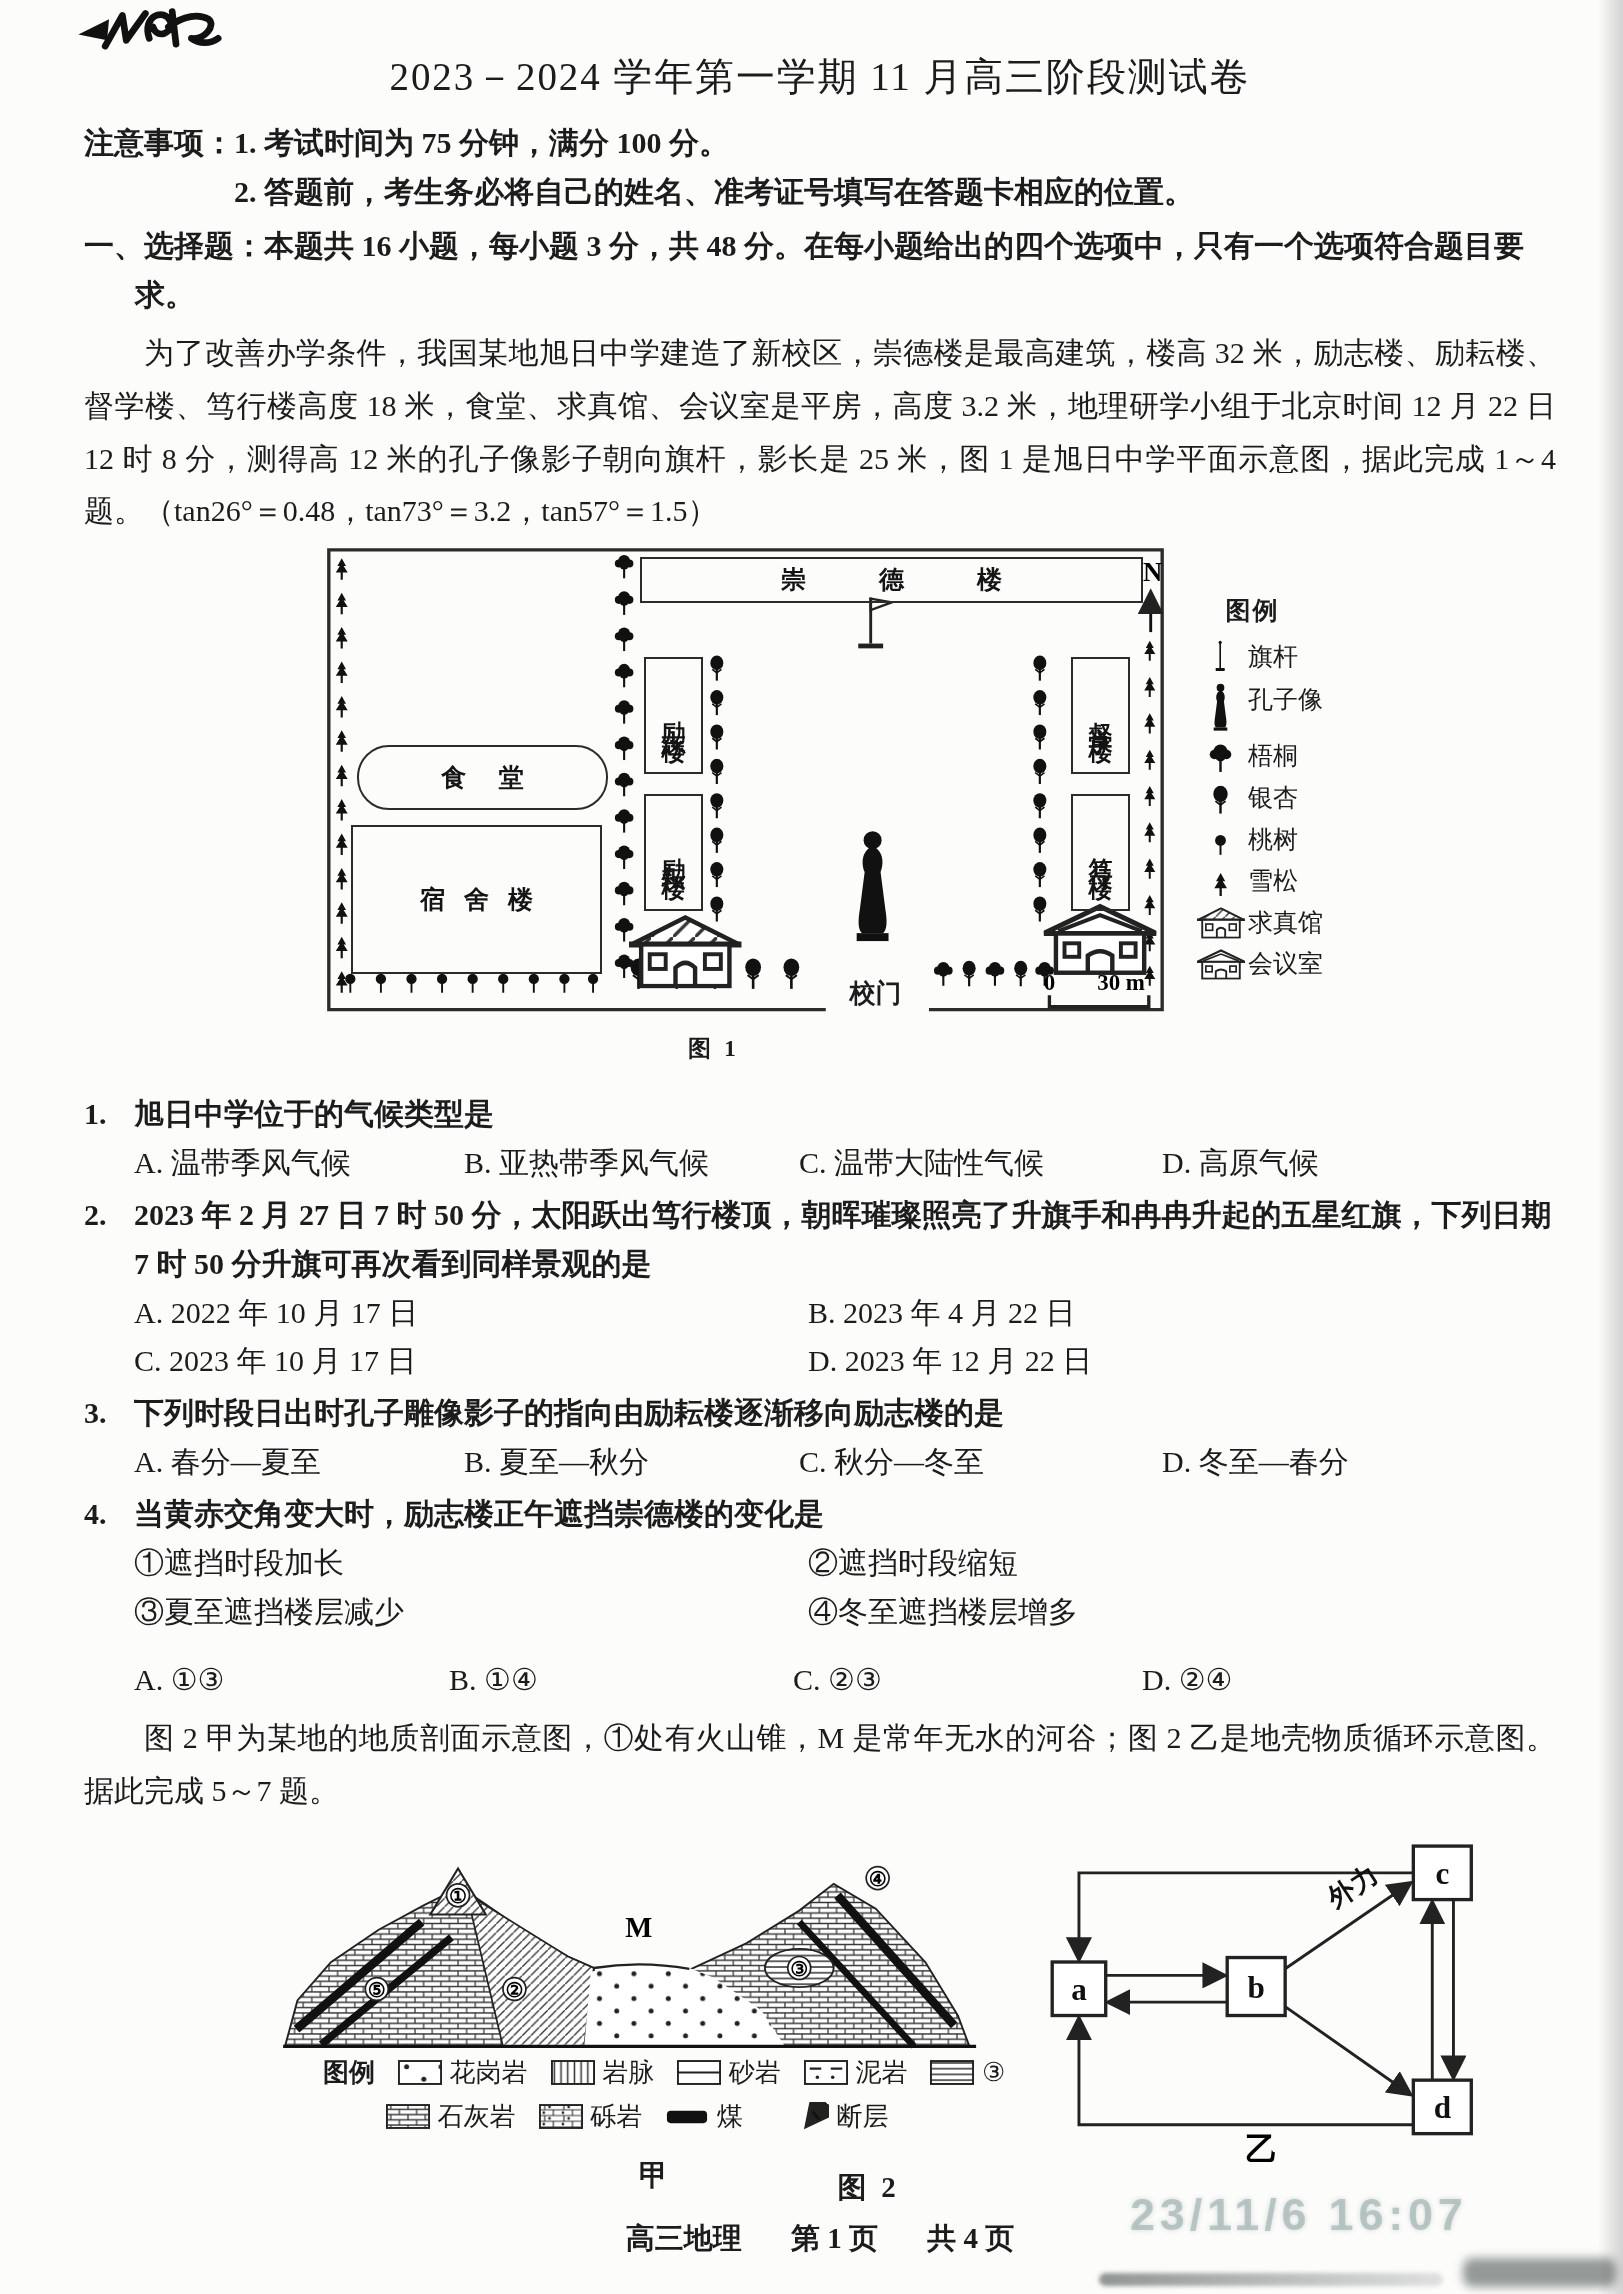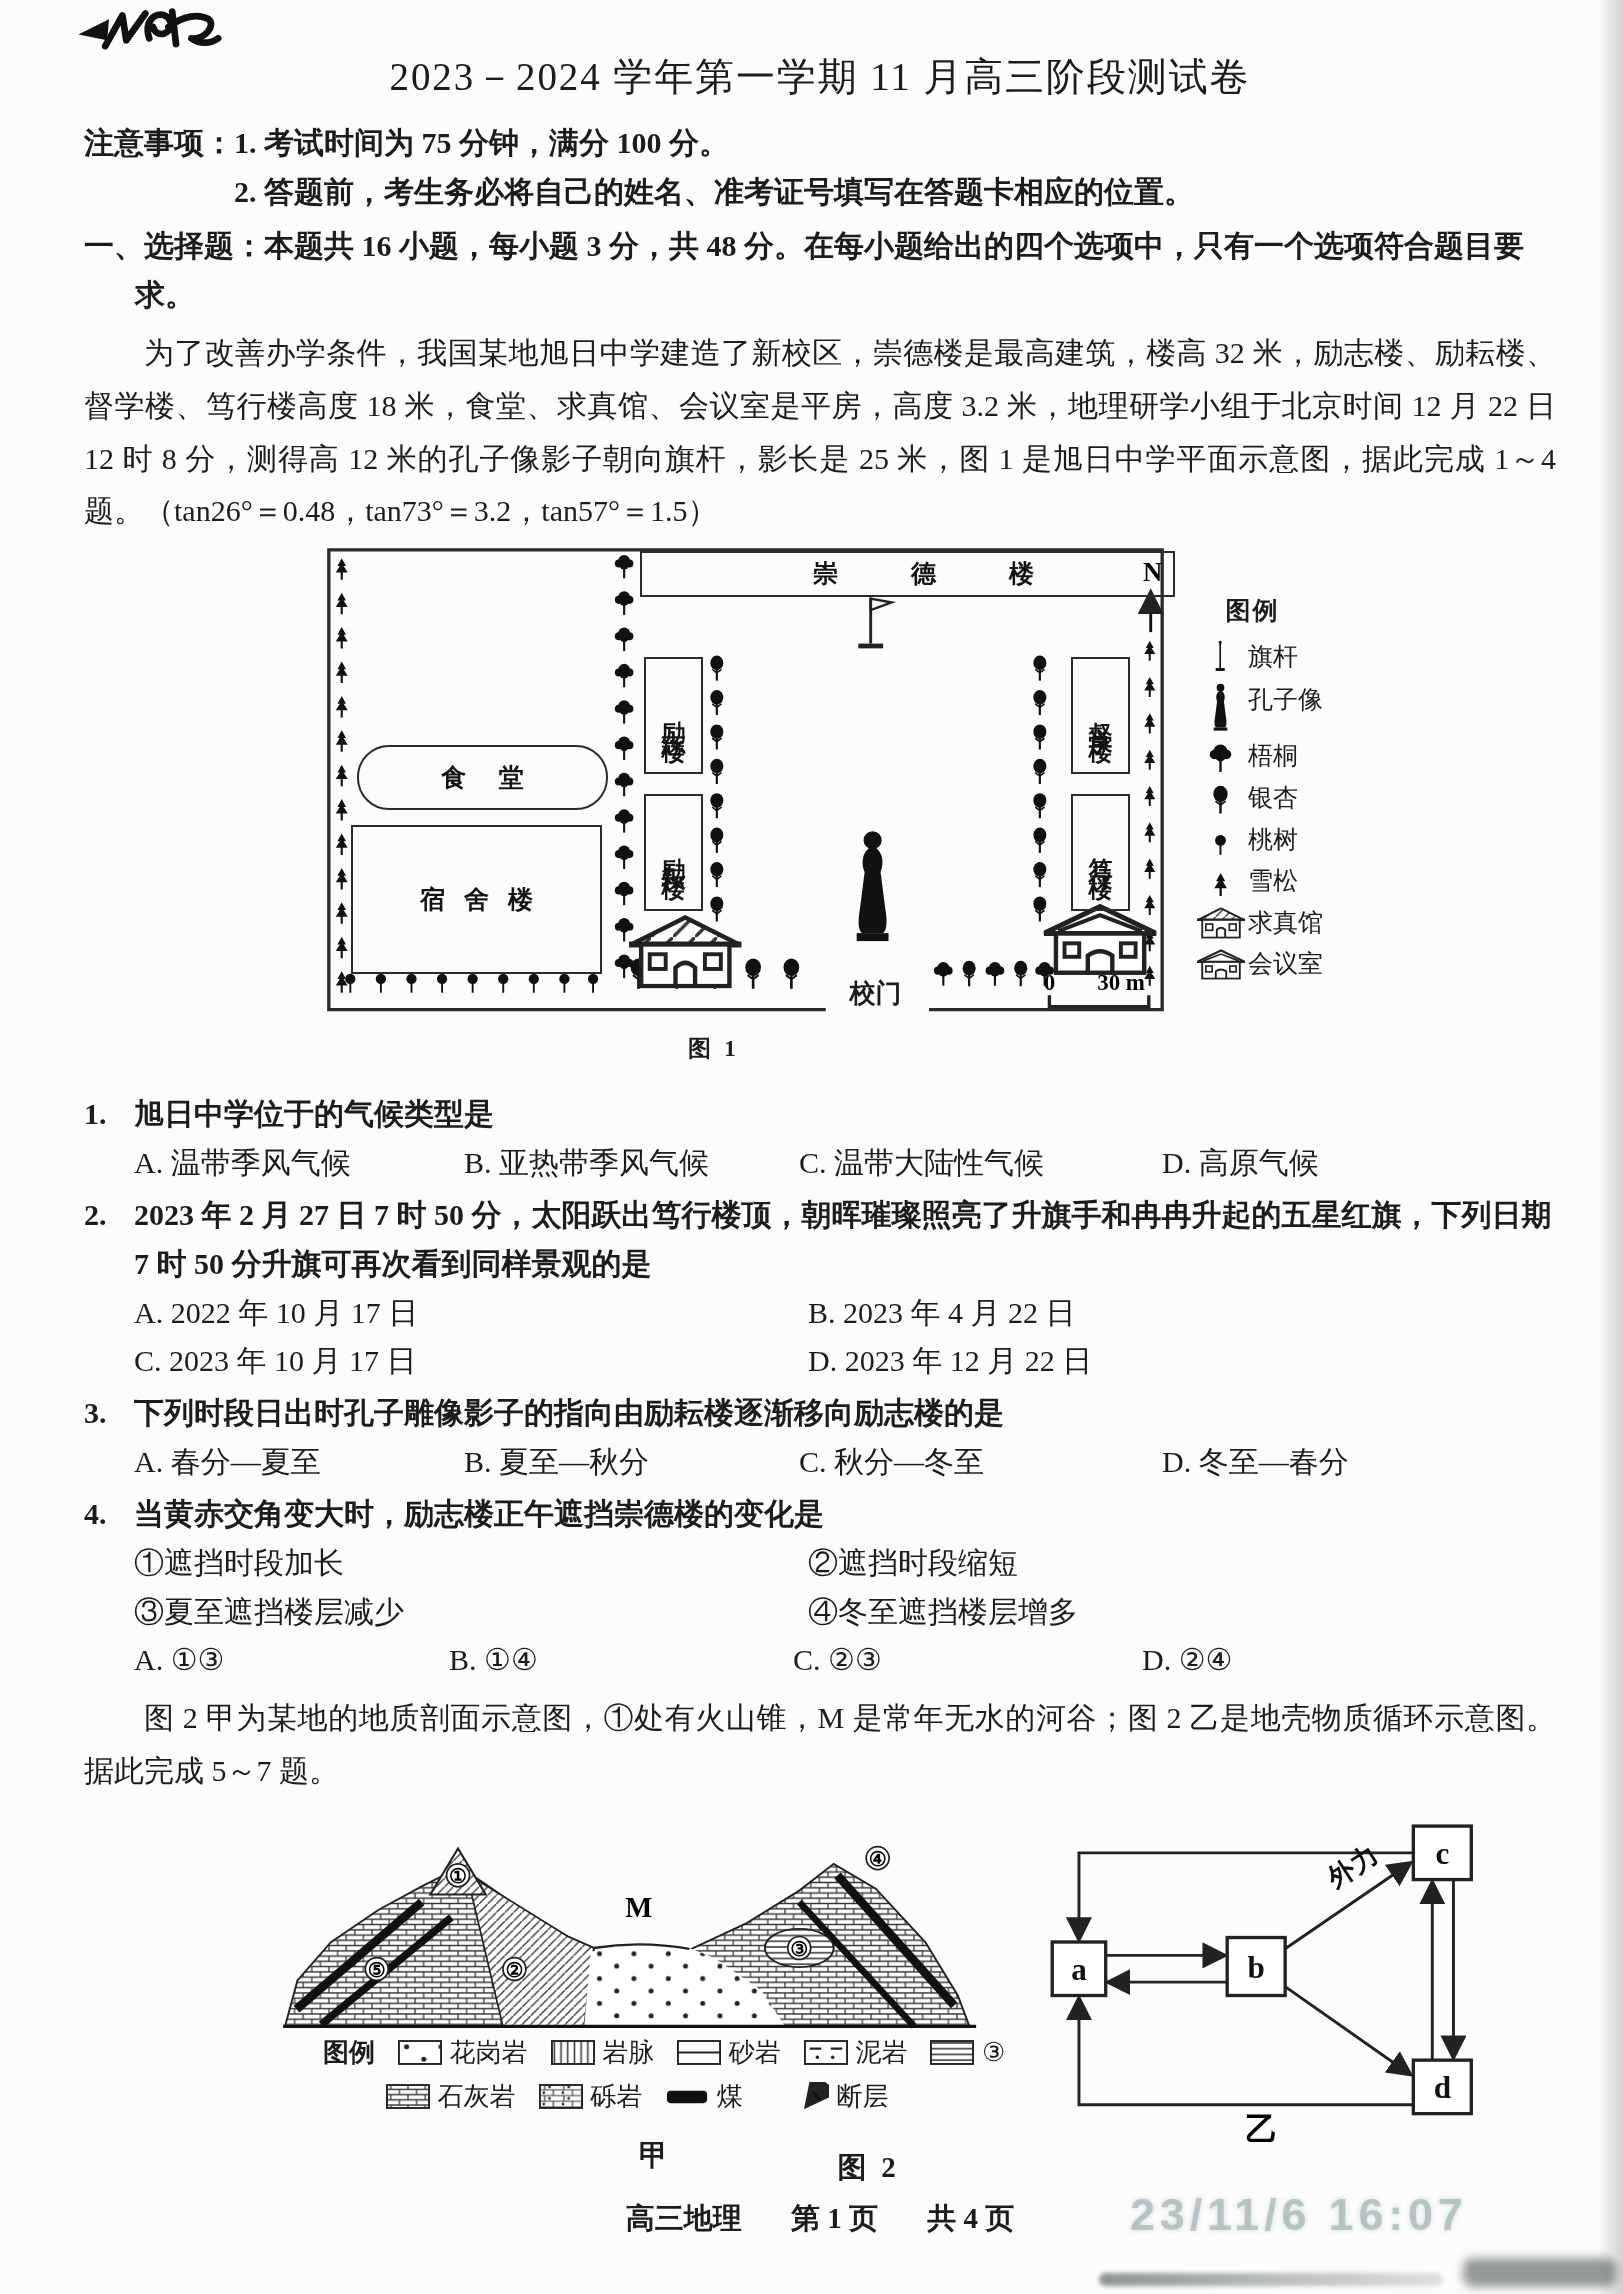--- a/index.html
+++ b/index.html
@@ -51,21 +51,21 @@
   .geo-item{display:flex; align-items:center; margin-right:23px; white-space:nowrap;}
   .geo-item svg{margin-right:7.6px;}
   .jia-label{position:absolute; left:459px; top:330px; font-size:29px; font-weight:600;}
   .fig2-cap{position:absolute; left:287px; top:342px; width:803px; text-align:center; font-size:29px; font-weight:600; letter-spacing:3.8px;}
   
   .qwrap{margin-top:11.5px;}
   .q{position:relative; padding-left:50px; font-size:30px; line-height:1.62; margin-top:3.8px;}
   .qno{position:absolute; left:0; top:0; font-weight:600;}
   .stem{font-weight:600;}
   .opts4{display:grid; grid-template-columns:330px 335px 363px auto;}
-  .opts4b{display:grid; grid-template-columns:315px 344px 349px auto;}
+  .opts4b{display:grid; grid-template-columns:315px 344px 349px auto;margin-top:20px;}
   .opts2{display:grid; grid-template-columns:674px auto;}
   .footer{margin-top:9.6px; text-align:center; font-size:29px; font-weight:bold;}
   .footer span{margin:0 21px;}
   svg text{font-family:"Liberation Serif","DejaVu Serif",serif;}
 </style>
 </head>
 <body>
 
 <svg width="0" height="0" style="position:absolute">
   <defs>
@@ -290,21 +290,21 @@
           <path d="M758,472 V484 H862 V472" fill="none" stroke="#222" stroke-width="3.5"></path>
         </g>
       </svg>
 
       <div class="bld" style="left:32px; top:201px; width:247px; height:61px;border-radius:32px;">
         <span class="sp-mid">食堂</span>
         </div>
       <div class="bld" style="left:26px; top:281px; width:247px; height:145px;">
         <span class="sp-sm">宿舍楼</span>
         </div>
-      <div class="bld" style="left:315px; top:7px; width:499px; height:42px;padding-left:32px;">
+      <div class="bld" style="left:315px; top:13px; width:499px; height:42px;">
         <span class="sp-wide">崇德楼</span>
         </div>
       <div class="bld vert" style="left:319px; top:113px; width:55px; height:113px;">
         <span>励志楼</span>
         </div>
       <div class="bld vert" style="left:319px; top:250px; width:55px; height:113px;">
         <span>励耘楼</span>
         </div>
       <div class="bld vert" style="left:746px; top:113px; width:55px; height:113px;">
         <span>督学楼</span>

